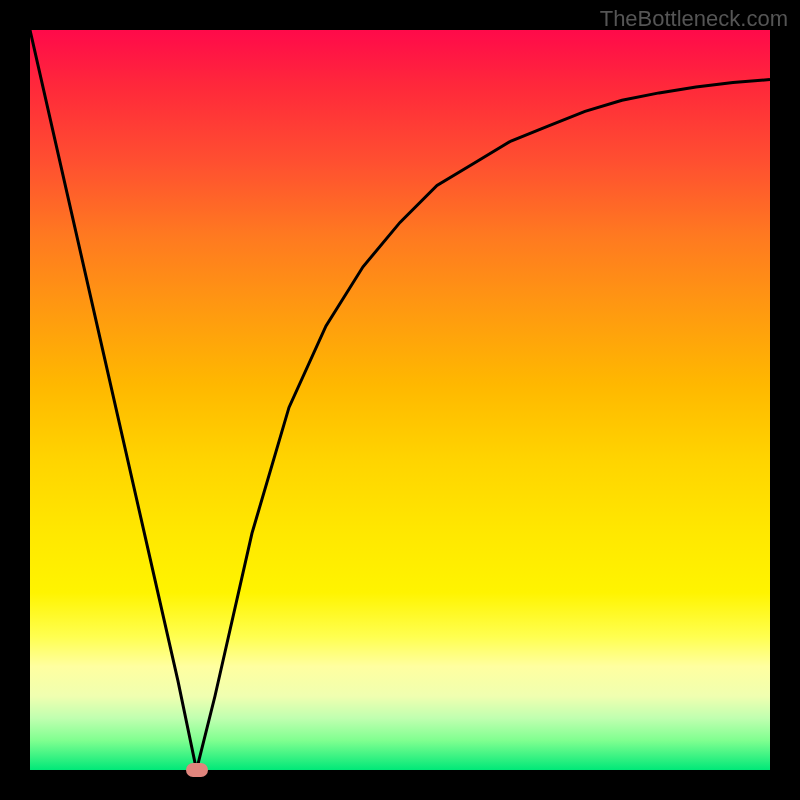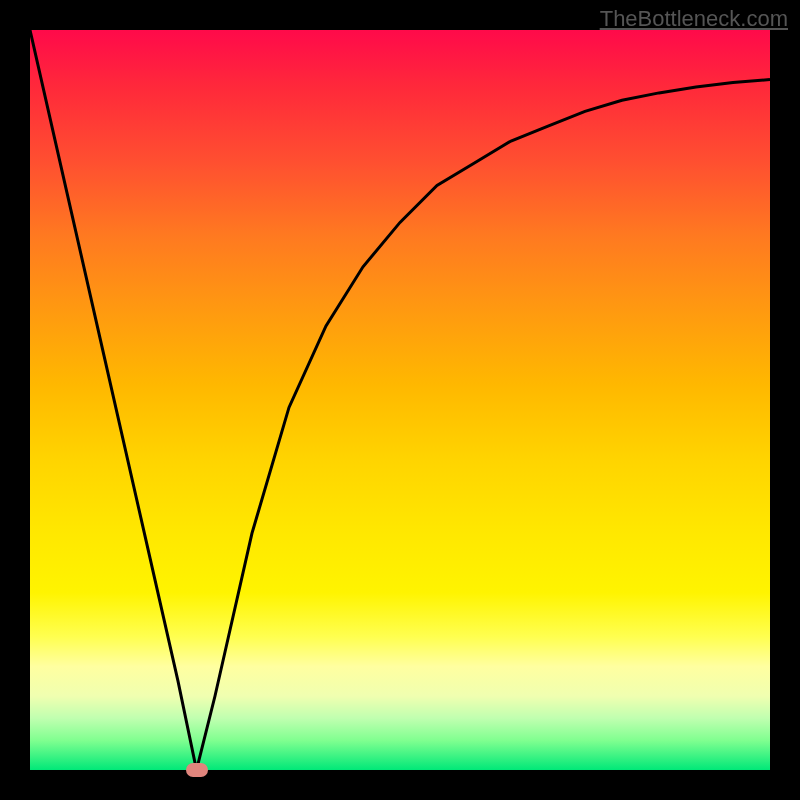--- a/index.html
+++ b/index.html
@@ -12,21 +12,20 @@
     font-family: Arial, sans-serif;
   }
   .watermark {
     position: absolute;
     top: 6px;
     right: 12px;
     color: #555;
     font-size: 22px;
     font-weight: 500;
     z-index: 10;
-    text-decoration: underline;
   }
   .plot-area {
     position: absolute;
     left: 30px;
     top: 30px;
     width: 740px;
     height: 740px;
     background: linear-gradient(to bottom,
       #ff0a4a 0%,
       #ff2a3a 8%,

